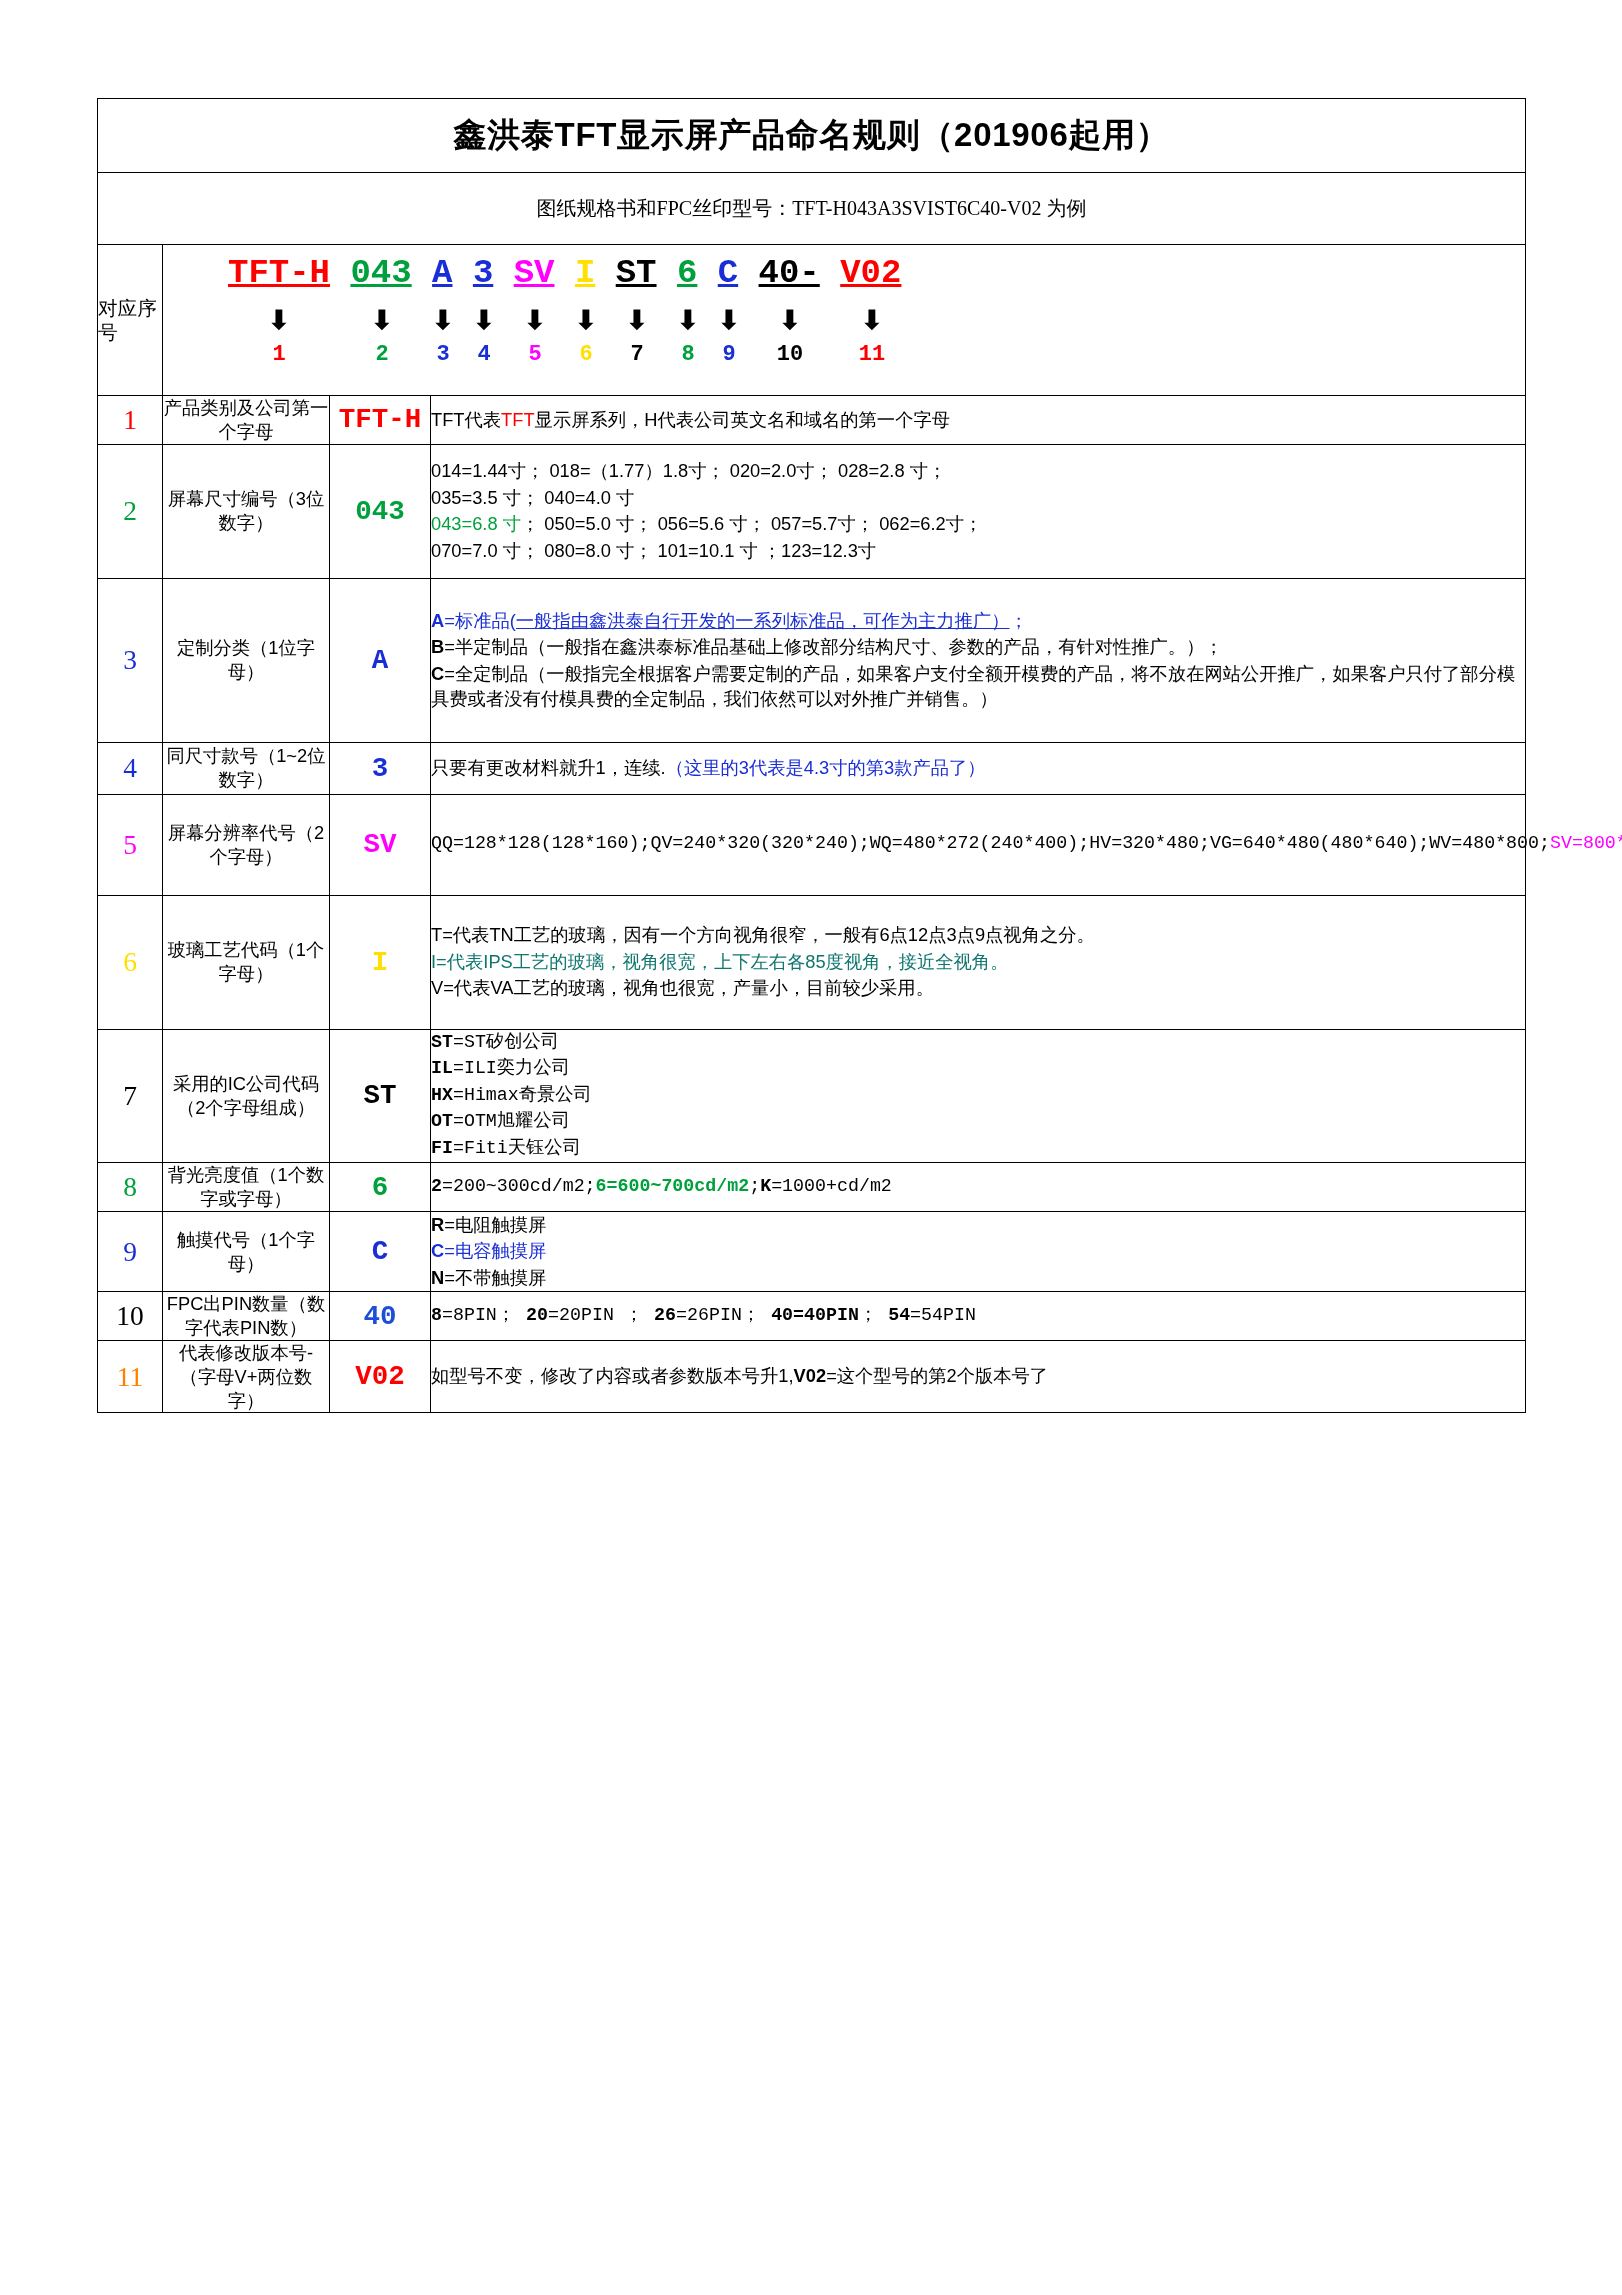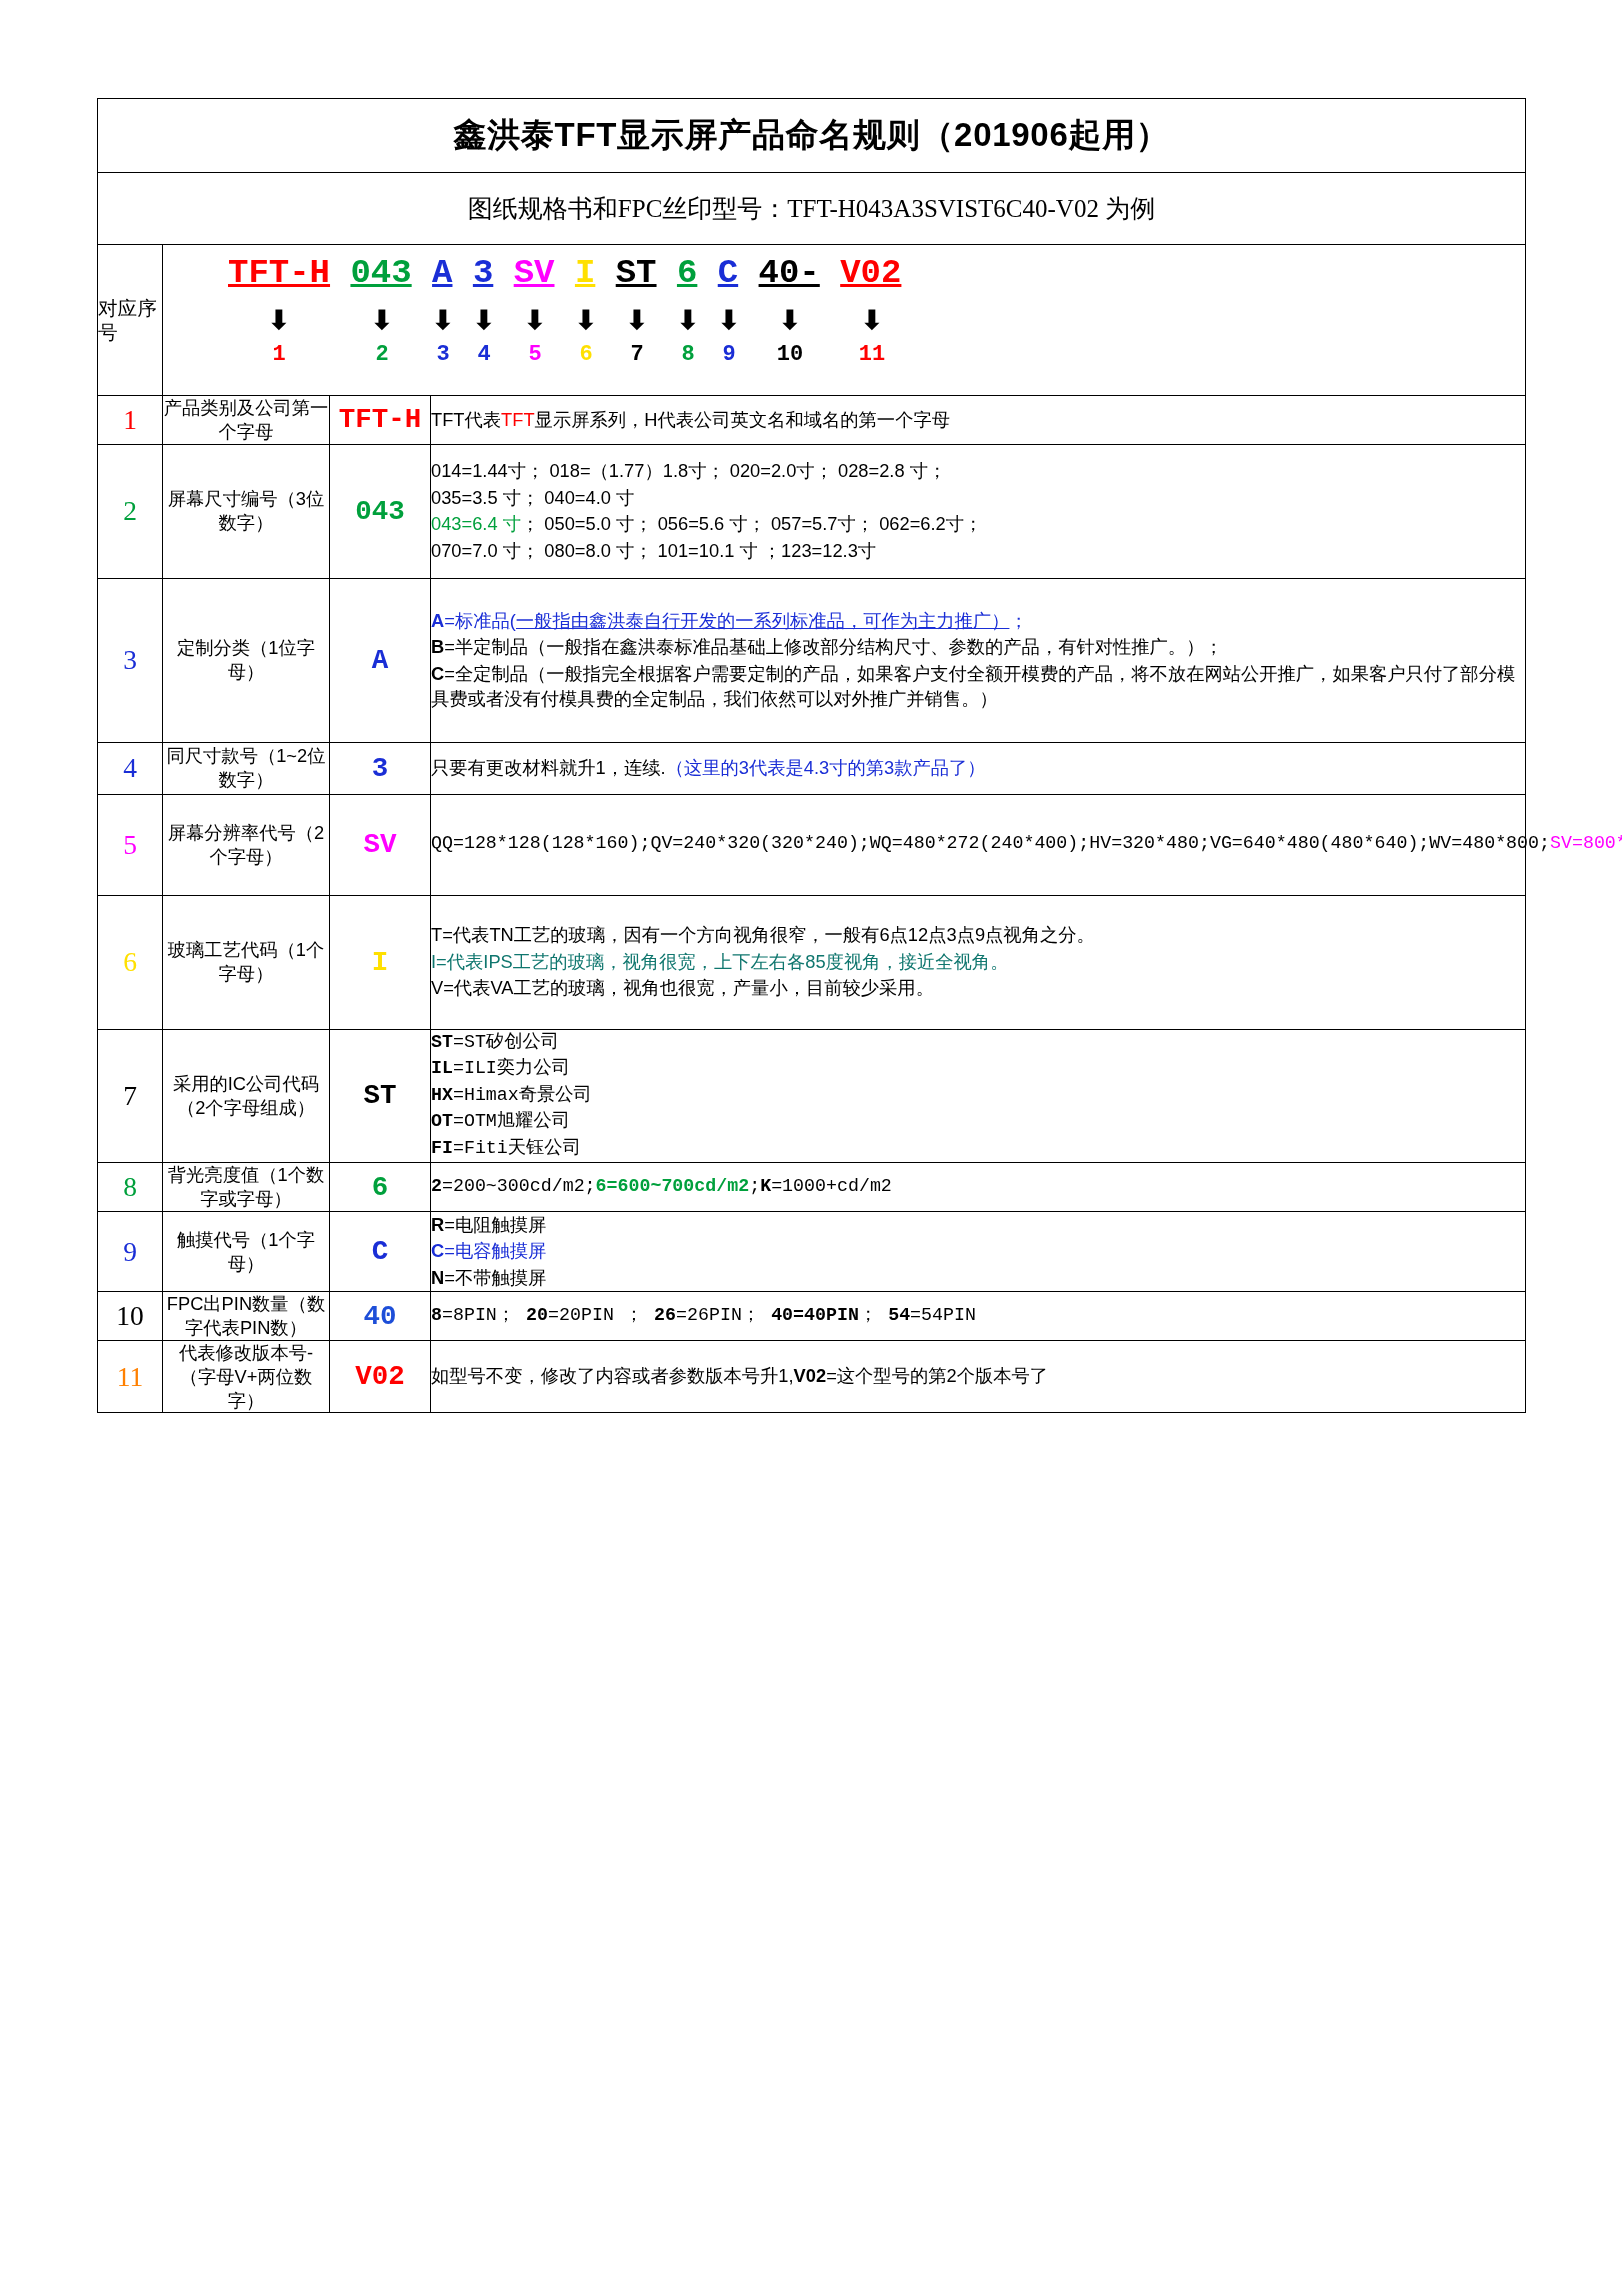--- a/index.html
+++ b/index.html
@@ -31,21 +31,21 @@
   }
   .title-main {
     font-family:"Liberation Sans", sans-serif;
     font-weight:bold;
     font-size:33px;
     letter-spacing:0.7px;
   }
   .subtitle-row td { height:71px; text-align:center; }
   .subtitle {
     font-family:"Liberation Serif", serif;
-    font-size:25px;
+    font-size:20px;
   }
   
   .legend-cell { position:relative; height:150px;margin-top:8px; }
   .legend-inner { position:relative; width:100%; height:150px; }
   .code-line {
     position:absolute;
     top:9.2px; left:0;
     width:100%;
     font-family:"Liberation Mono", monospace;
     font-size:34px;
@@ -163,21 +163,21 @@
               <p>TFT代表<span style="color:#ff0000">TFT</span>显示屏系列，H代表公司英文名和域名的第一个字母</p>
             </td>
           </tr>
           <tr style="height: 134px;">
             <td class="c-idx" style="color:#00a03c">2</td>
             <td class="c-name">屏幕尺寸编号（3位数字）</td>
             <td class="c-code" style="color:#00a03c">043</td>
             <td class="c-desc cn">
               <p>014=1.44寸； 018=（1.77）1.8寸； 020=2.0寸； 028=2.8 寸；</p>
               <p>035=3.5 寸； 040=4.0 寸</p>
-              <p><span style="color:#00a03c">043=6.4 寸</span>；  050=5.0 寸；  056=5.6 寸； 057=5.7寸； 062=6.2寸；</p>
+              <p><span style="color:#00a03c">043=6.8 寸</span>；  050=5.0 寸；  056=5.6 寸； 057=5.7寸； 062=6.2寸；</p>
               <p>070=7.0 寸； 080=8.0 寸； 101=10.1 寸 ；123=12.3寸</p>
             </td>
           </tr>
           <tr style="height: 164px;">
             <td class="c-idx" style="color:#1a2ed6">3</td>
             <td class="c-name">定制分类（1位字母）</td>
             <td class="c-code" style="color:#1a2ed6">A</td>
             <td class="c-desc cn">
               <p style="color:#1a2ed6"><span class="b">A</span>=标准品<span class="u">(一般指由鑫洪泰自行开发的一系列标准品，可作为主力推广）</span>；</p>
               <p><span class="b">B</span>=半定制品（一般指在鑫洪泰标准品基础上修改部分结构尺寸、参数的产品，有针对性推广。）；</p>

